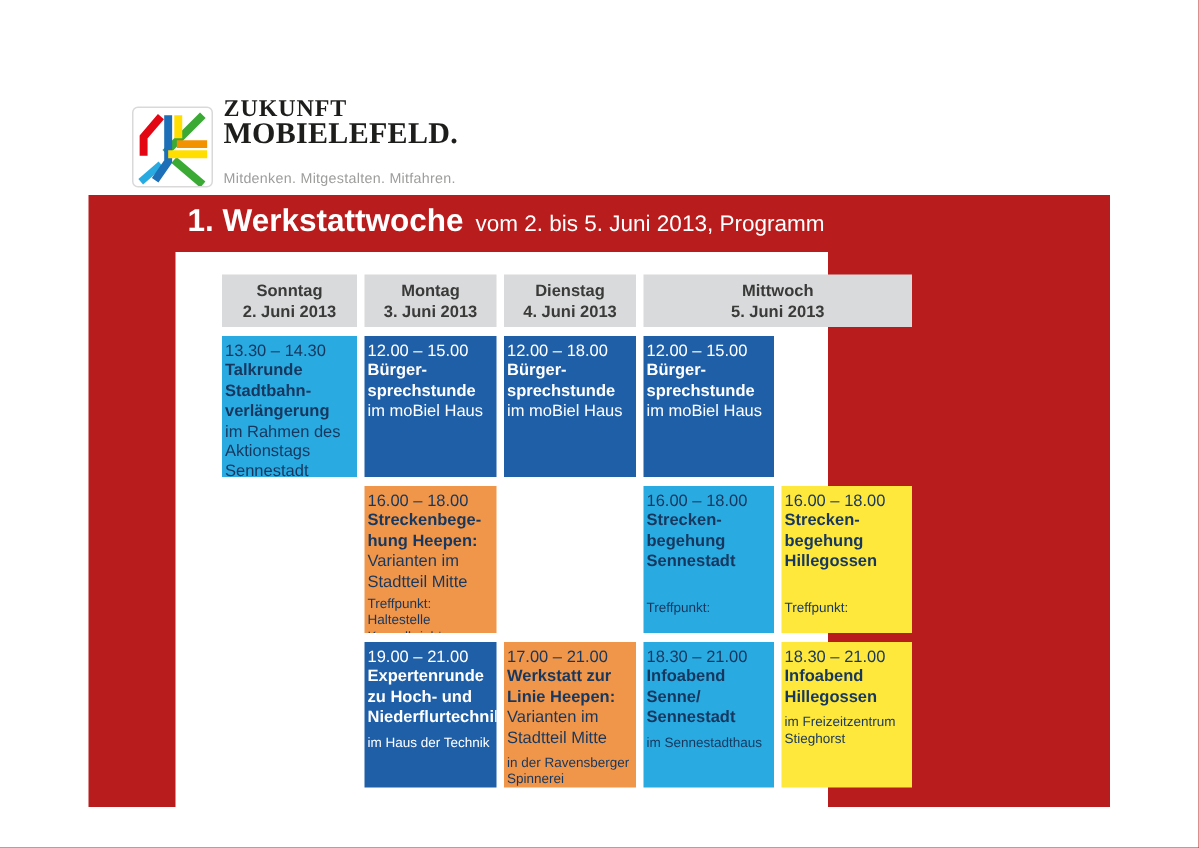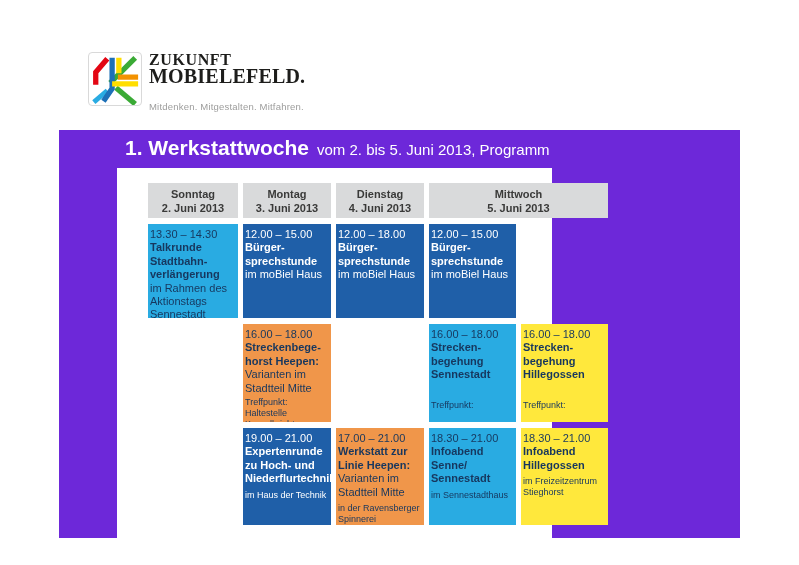--- a/index.html
+++ b/index.html
@@ -2,30 +2,30 @@
 <html><head>
 <meta charset="utf-8">
 <style>
   html,body{margin:0;padding:0;}
   body{
     width:799px;height:565px;background:#ffffff;position:relative;overflow:hidden;
     font-family:"Liberation Sans", sans-serif;
     -webkit-font-smoothing:antialiased;
   }
   
-  .logo{position:absolute;left:88px;top:46px;display:flex;align-items:center;}
+  .logo{position:absolute;left:88px;top:59px;display:flex;align-items:flex-end;}
   .logo-box{width:54px;height:54px;background:#fff;border:1px solid #d9d9d9;border-radius:4px;
     box-sizing:border-box;overflow:hidden;flex:0 0 auto;}
   .logo-text{margin-left:7px;padding-top:7px;}
   .logo-name{font-family:"Liberation Serif", serif;font-weight:bold;color:#1d1d1b;}
   .logo-line1{font-size:16px;line-height:14px;letter-spacing:0.6px;}
   .logo-line2{font-size:20px;line-height:18px;letter-spacing:0.2px;}
   .logo-tagline{font-size:9.5px;color:#9d9d9c;margin-top:16px;letter-spacing:0.2px;}
   
-  .banner{position:absolute;left:59px;top:130px;width:681px;height:408px;background:#6d28d9;}
+  .banner{position:absolute;left:59px;top:130px;width:681px;height:408px;background:#b91c1c;}
   .banner-title{position:absolute;left:66px;top:6px;color:#ffffff;white-space:nowrap;}
   .bt-main{font-size:21px;font-weight:bold;}
   .bt-sub{font-size:15px;margin-left:8px;}
   .white-box{position:absolute;left:58px;top:38px;width:435px;height:370px;background:#ffffff;}
   
   .schedule{position:absolute;left:31px;top:15px;display:grid;
     grid-template-columns:90px 88px 88px 87px 87px;
     grid-template-rows:35px 94px 98px 97px;
     column-gap:5px;row-gap:6px;}
   .hc{background:#d9dadb;color:#3a3a39;font-weight:bold;font-size:11px;line-height:14px;
@@ -123,21 +123,21 @@
       <div class="cell dblue r1c4">
         <div class="time">12.00 – 15.00</div>
         <div class="title">Bürger-
 sprechstunde</div>
         <div class="detail">im moBiel Haus</div>
       </div>
 
       <div class="cell orange r2c2">
         <div class="time">16.00 – 18.00</div>
         <div class="title">Streckenbege-
-horst Heepen:</div>
+hung Heepen:</div>
         <div class="detail">Varianten im
 Stadtteil Mitte</div>
         <div class="note"><span class="b">Treffpunkt:</span><span> Haltestelle
 Kesselbrink*</span></div>
       </div>
       <div class="cell cyan r2c4">
         <div class="time">16.00 – 18.00</div>
         <div class="title">Strecken-
 begehung
 Sennestadt</div>

